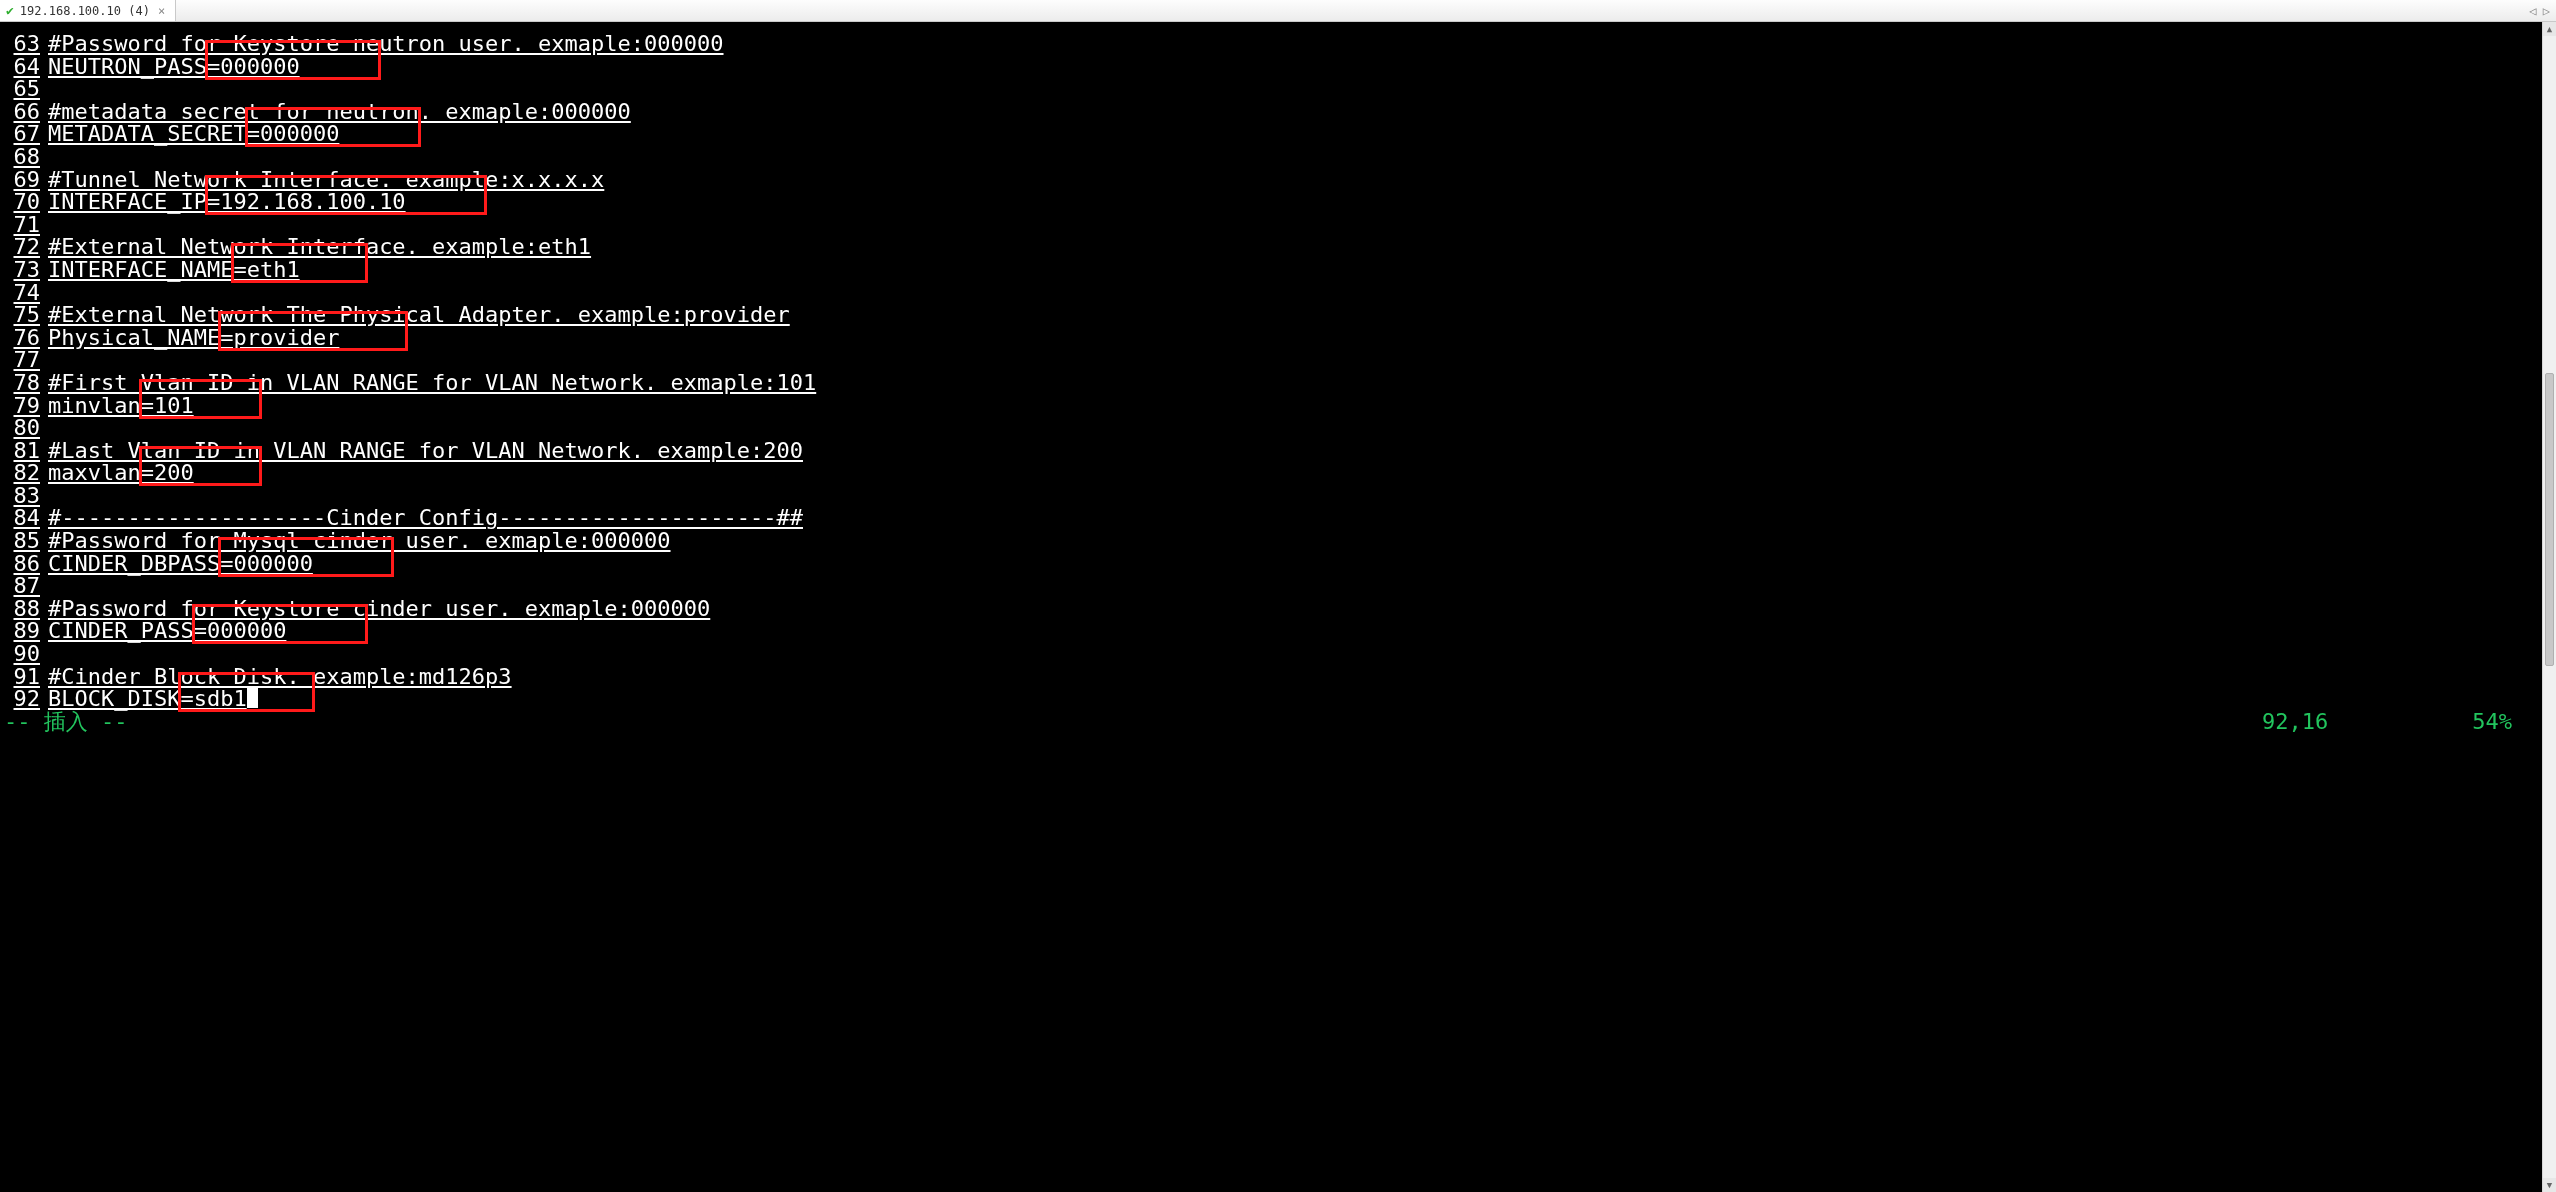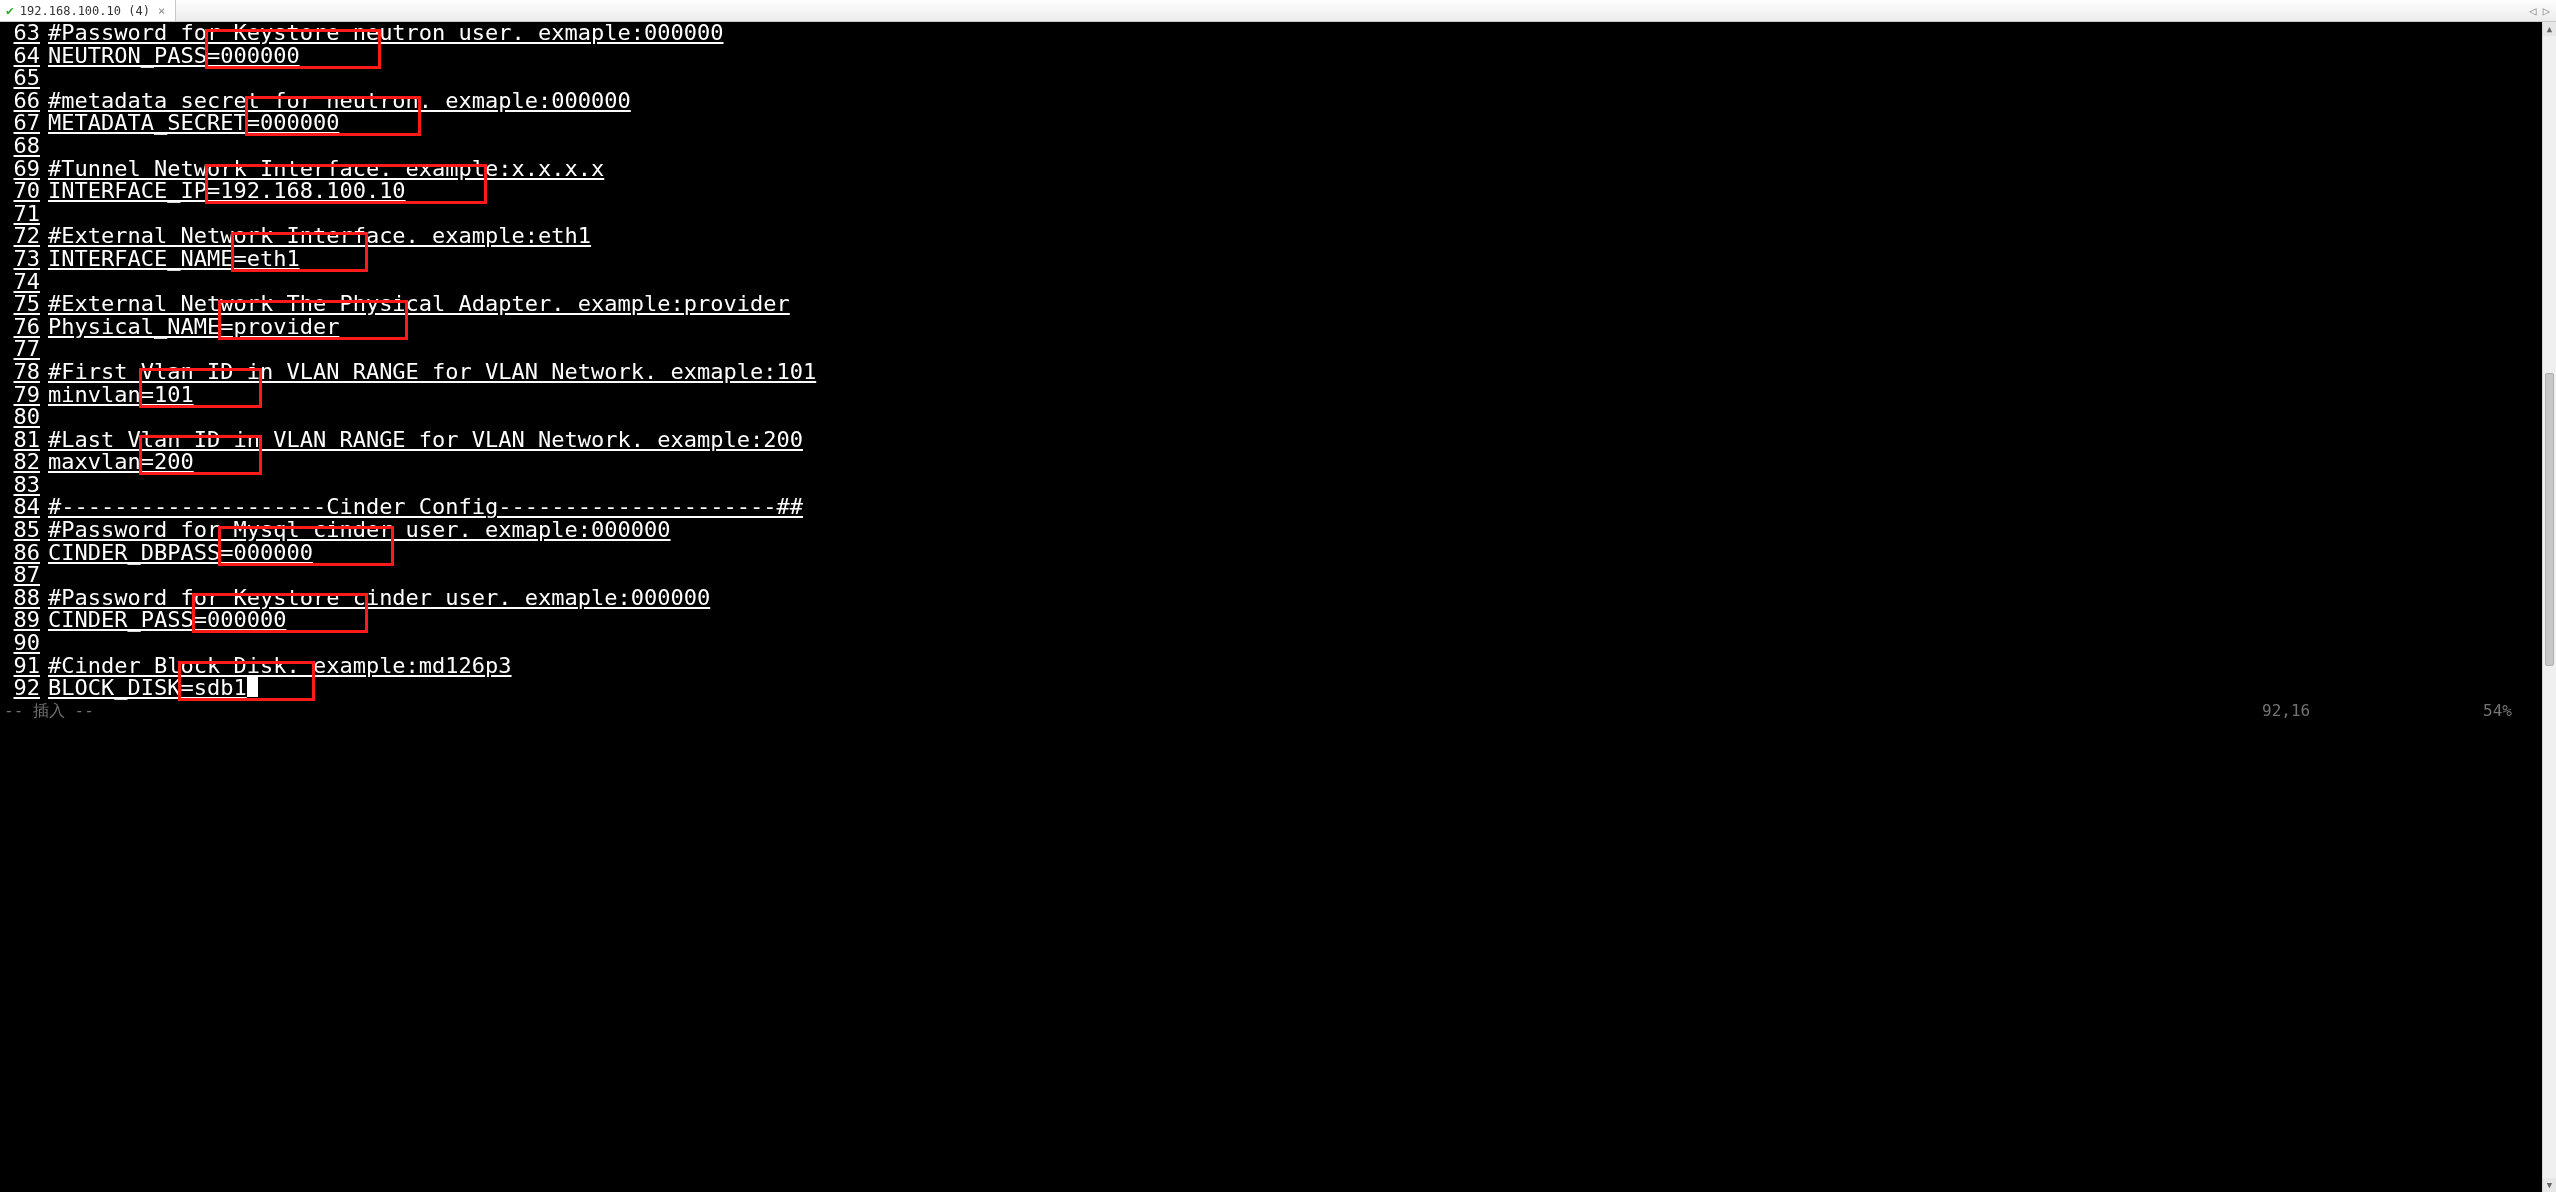--- a/index.html
+++ b/index.html
@@ -52,21 +52,21 @@
   
   .terminal-wrap {
     position: relative;
     width: 100%;
     height: calc(100% - 22px);
     background: #000;
   }
   .terminal {
     position: absolute;
     left: 0; top: 0; right: 14px; bottom: 0;
-    padding: 0 0 0 0;
+    padding: 11px 0 0 0;
     color: #fff;
     font-size: 22px;
     line-height: 22.6px;
     white-space: pre;
     overflow: hidden;
   }
   .line {
     display: flex;
     align-items: baseline;
   }
@@ -95,22 +95,22 @@
     display: inline-block;
     width: 11px;
     height: 20px;
     background: #fff;
     vertical-align: -2px;
   }
 
   
   .status {
     display: flex;
-    color: #737373;
-    font-size: 16px;
+    color: #22c55e;
+    font-size: 22px;
     padding-left: 4px;
   }
   .status .left { flex: 0 0 auto; }
   .status .spacer { flex: 1 1 auto; }
   .status .pos { width: 180px; }
   .status .pct { width: 100px; text-align: right; padding-right: 30px; }
 
   
   .vscroll {
     position: absolute;

